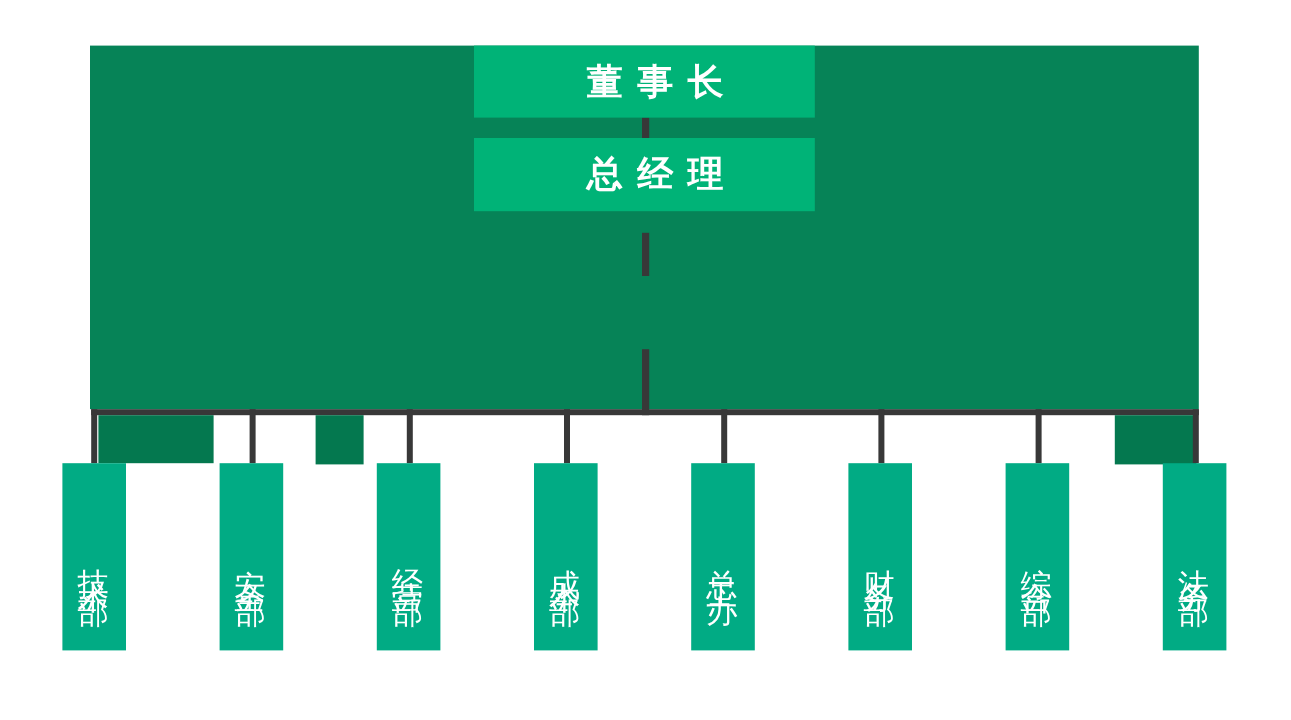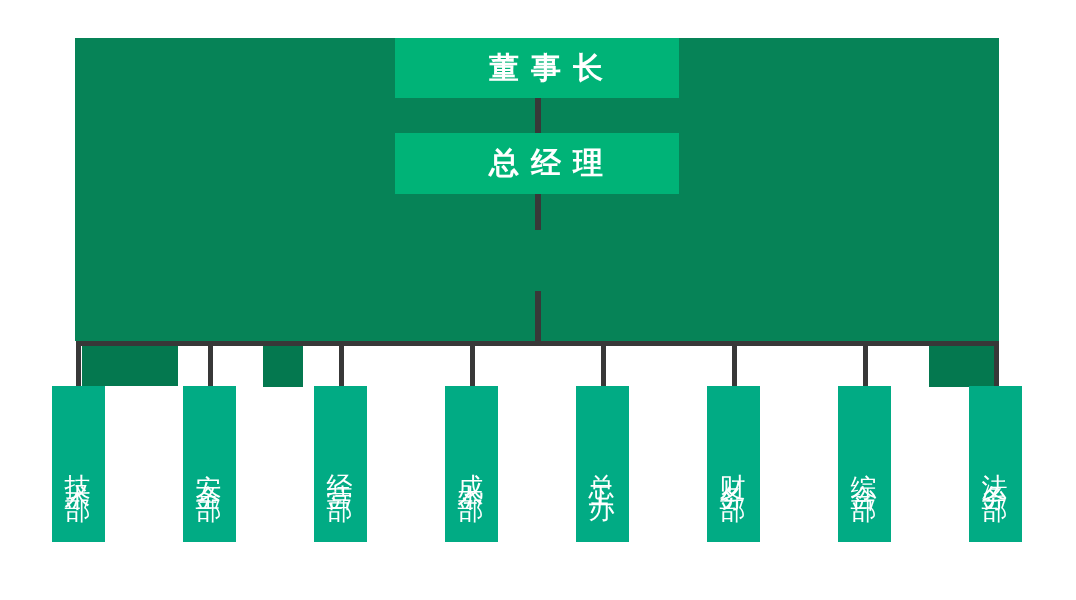--- a/index.html
+++ b/index.html
@@ -62,21 +62,21 @@
   }
   .top-node .label{
     color:var(--text-white);
     font-weight:700;
     font-size:30px;
     letter-spacing:12px;
     white-space:nowrap;
     transform:translateX(15px);
   }
   .top-node.n1{ top:38px;  height:60px; }
-  .top-node.n2{ top:133px; height:61px; }
+  .top-node.n2{ top:115px; height:61px; }
   .top-node.n3{ top:229px; height:62px; }
   .dept{
     position:absolute;
     top:386px;
     width:53px;
     height:156px;
     background:var(--dept-teal);
     display:flex;
     align-items:center;
     justify-content:center;

